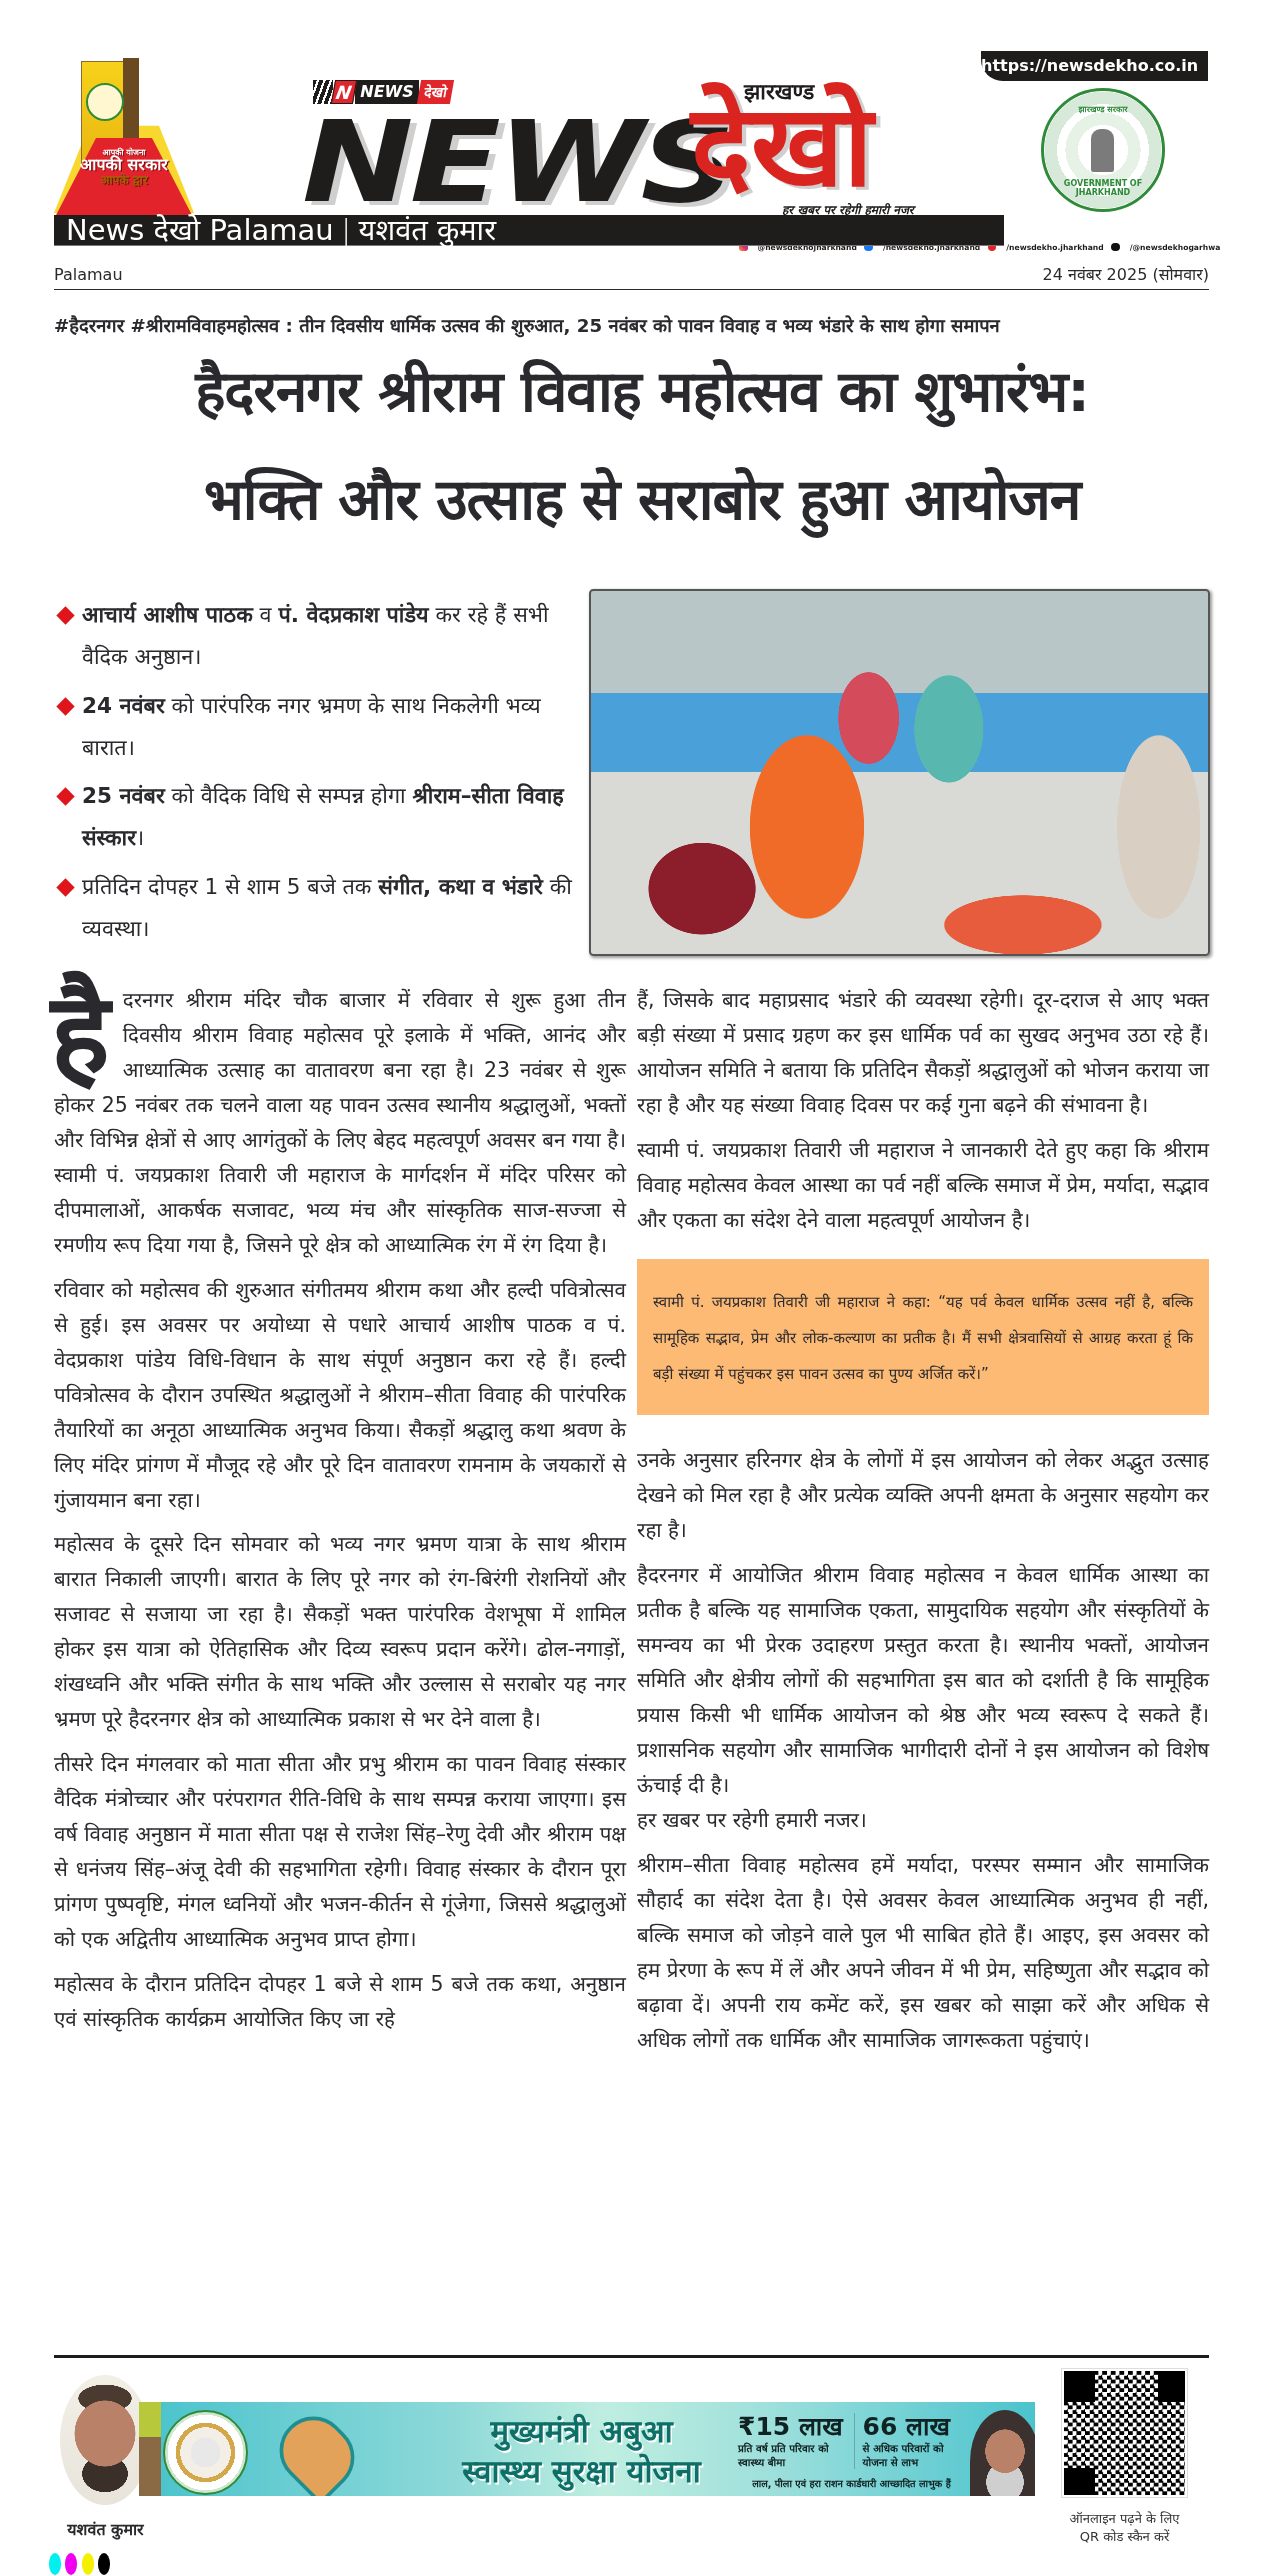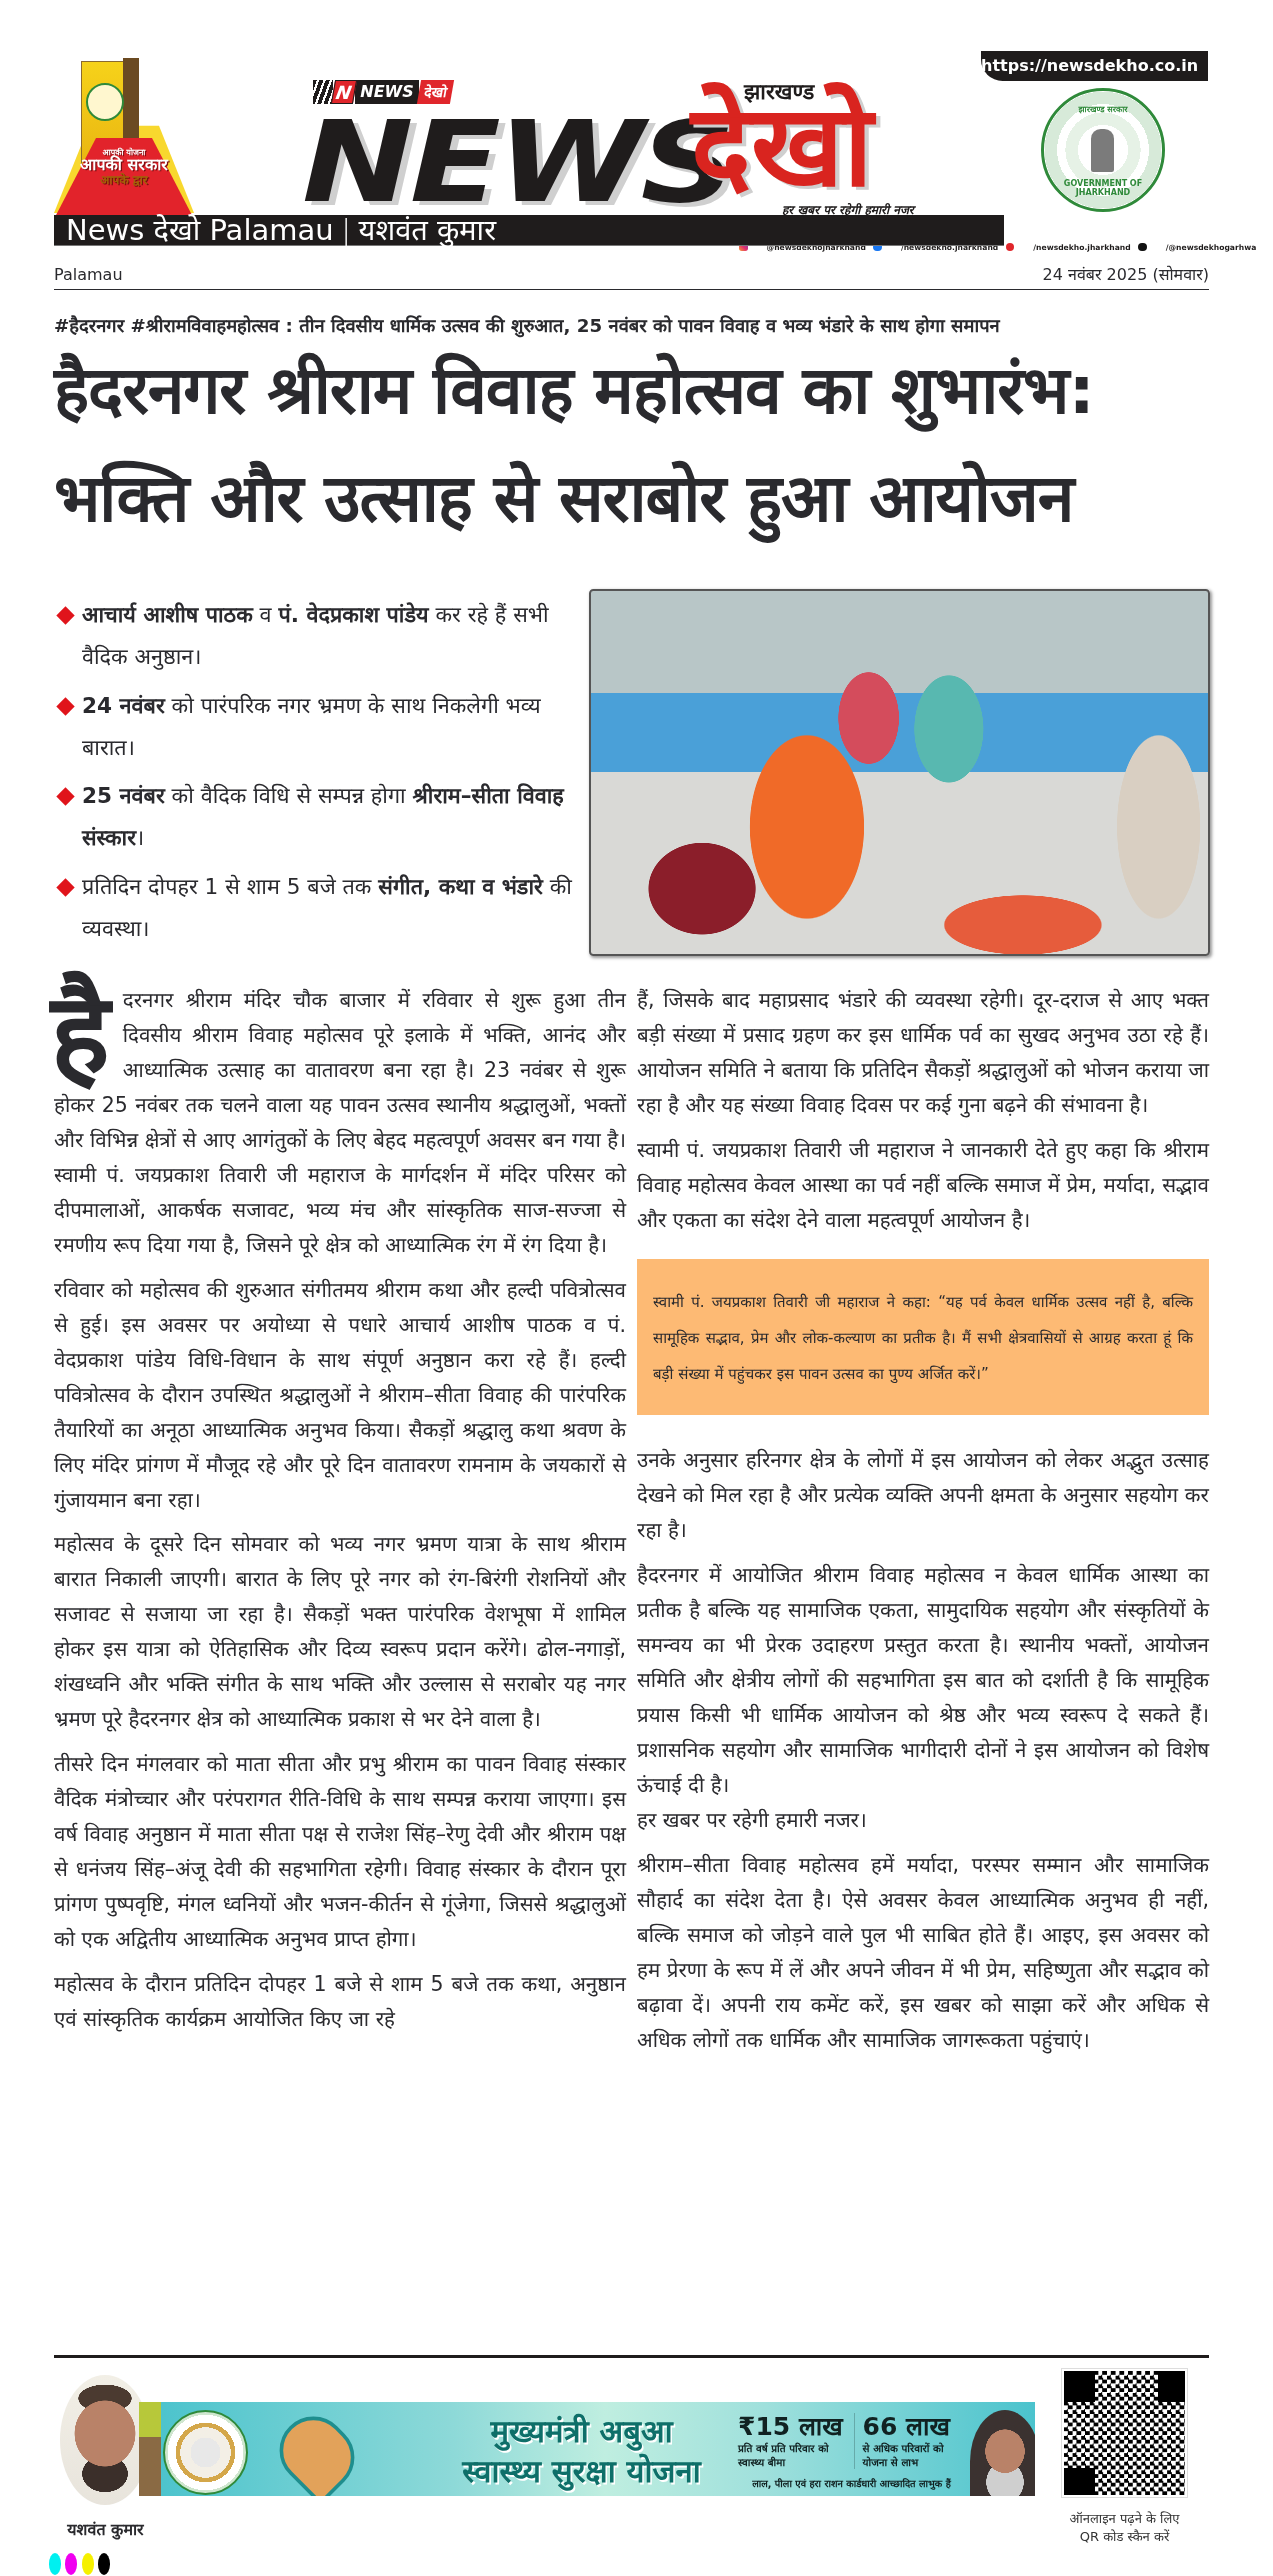--- a/index.html
+++ b/index.html
@@ -55,29 +55,29 @@
   .gov-seal .ring-text { position: absolute; left: 0; bottom: 12px; width: 100%; text-align: center; font-size: 8px; color: #2f8a3a; font-weight: 700; }
   .gov-seal .ring-top { position: absolute; left: 0; top: 12px; width: 100%; text-align: center; font-size: 8px; color: #2f8a3a; font-weight: 700; }
 
   .social-row { position: absolute; left: 739px; top: 241px; height: 12px; display: flex; align-items: center; gap: 3.2px;
     font-size: 7.6px; font-weight: 700; color: #1f1c1c; white-space: nowrap; }
   .social-row .ic { width: 8.6px; height: 8.6px; border-radius: 50%; display: inline-block; }
   .social-row .ic.ig { background: linear-gradient(45deg,#f9a13a,#e1306c,#833ab4); border-radius: 2.7px; }
   .social-row .ic.fb { background: #1877f2; }
   .social-row .ic.yt { background: #e0262b; }
   .social-row .ic.x  { background: #111; }
-  .social-row .item { display: flex; align-items: center; gap: 19px; margin-right: 4.3px; }
+  .social-row .item { display: flex; align-items: center; gap: 10px; margin-right: 4.3px; }
 
   .meta-row { position: absolute; left: 54px; top: 263px; width: 1155px; height: 27px; border-bottom: 1.6px solid #2a2a2e;
     font-size: 16px; color: #2a2a2e; line-height: 24px; display: flex; justify-content: space-between; }
 
   
   .kicker { position: absolute; left: 54px; top: 312px; width: 1155px; font-size: 18.3px; font-weight: 700; color: #2a2a2e; white-space: nowrap; }
-  .headline { position: absolute; left: 54px; top: 337px; width: 1176px; font-size: 66px; font-weight: 900; line-height: 108px;
-    color: #2a2a2e; letter-spacing: -1.1px; }
+  .headline { position: absolute; left: 54px; top: 337px; width: 1176px; font-size: 57px; font-weight: 900; line-height: 108px;
+    color: #2a2a2e; letter-spacing: -1.1px; text-align: center; }
 
   
   .highlights { position: absolute; left: 54px; top: 594px; width: 518px; }
   .hl-item { position: relative; padding-left: 28px; font-size: 21.6px; line-height: 42px; margin-bottom: 6.5px; color: #2a2a2e; }
   .hl-item .diamond { position: absolute; left: 5.4px; top: 15px; width: 13px; height: 13px; background: #e0141b; transform: rotate(45deg); }
   .hl-item b { font-weight: 700; }
 
   .lead-photo { position: absolute; left: 589px; top: 589px; width: 621px; height: 367px; border: 2.7px solid #555;
     border-radius: 4.3px; overflow: hidden; box-shadow: 1.6px 1.6px 3.2px rgba(0,0,0,.4);
     background:

